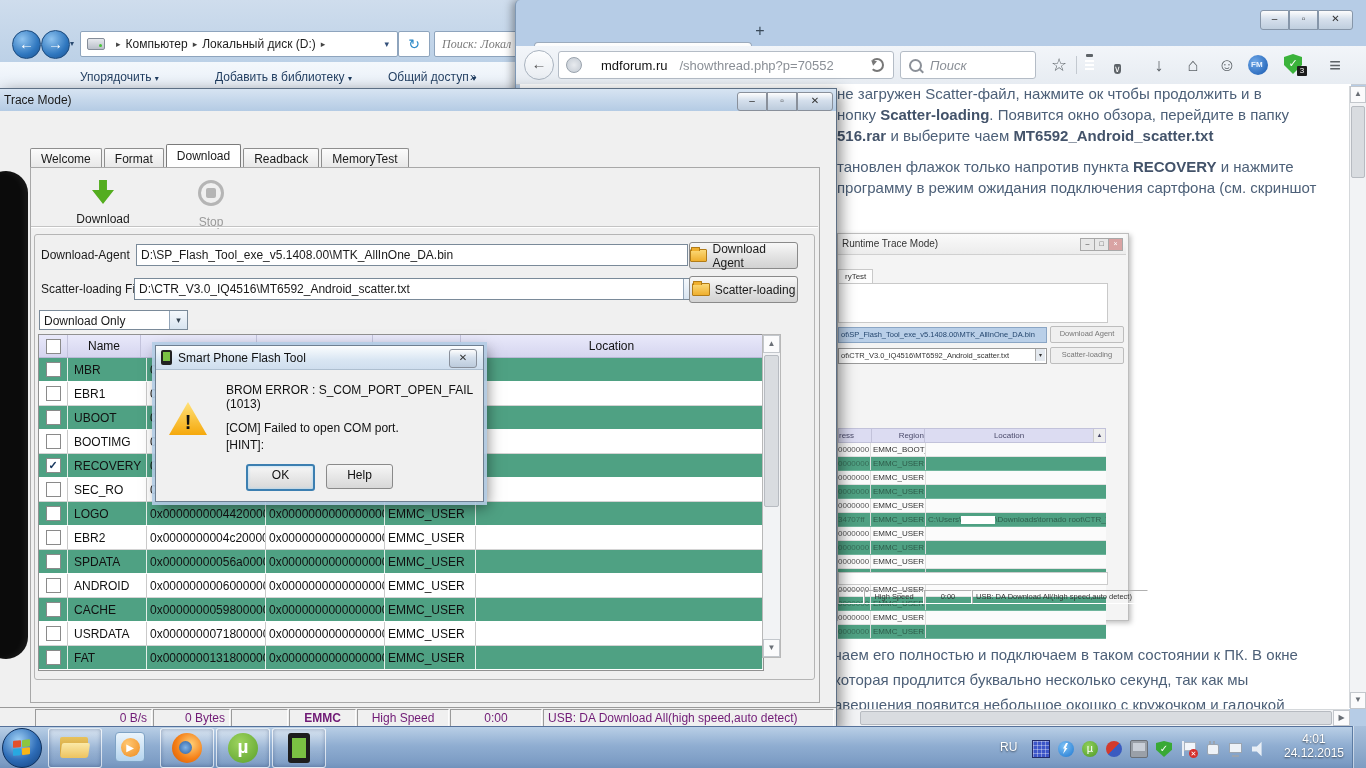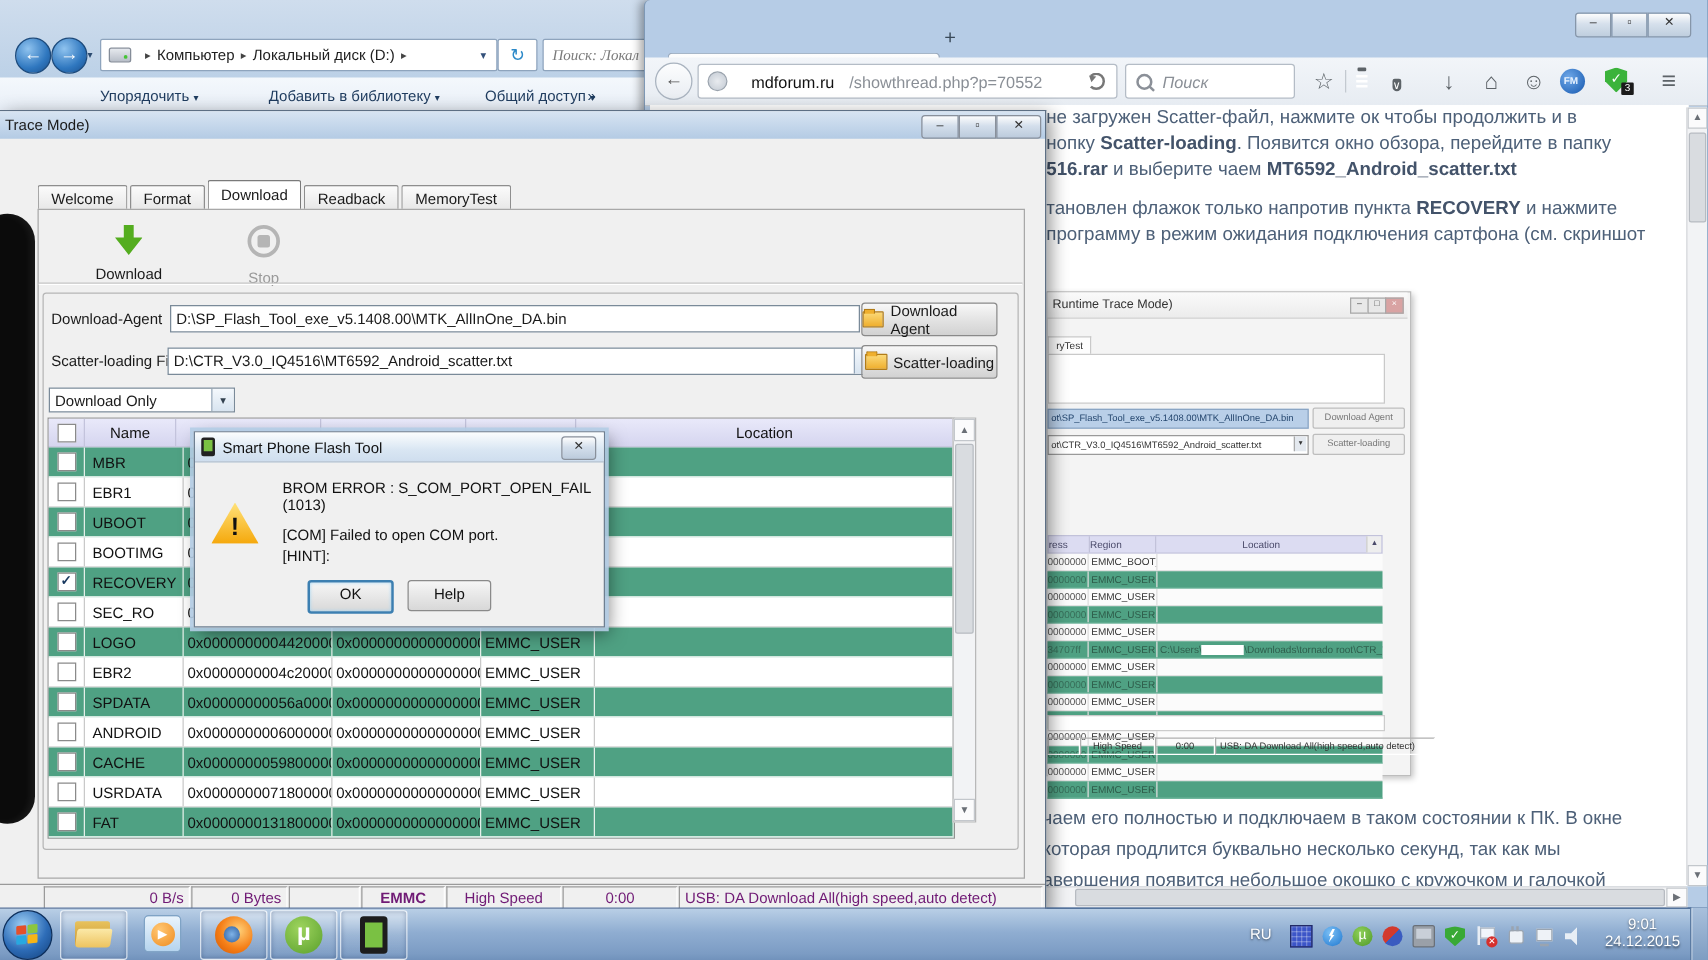--- a/index.html
+++ b/index.html
@@ -224,21 +224,21 @@
       </div>
       <div class="abs" style="left:0;top:35px;height:14px;padding:0 6px;background:#fdfdfd;border:1px solid #c9c9c9;border-bottom:none;font-size:8px;line-height:14px;">ryTest</div>
       <div class="abs" style="left:0;top:49px;width:268px;height:38px;background:#fff;border:1px solid #c9c9c9;"></div>
       <div class="abs" style="left:0;top:93px;width:205px;height:14px;background:#b9cfe8;border:1px solid #8aa5c4;font-size:7.5px;line-height:13px;overflow:hidden;white-space:nowrap;color:#24466e;padding-left:2px;">ot\SP_Flash_Tool_exe_v5.1408.00\MTK_AllInOne_DA.bin</div>
       <div class="abs" style="left:212px;top:92px;width:72px;height:15px;background:#efefef;border:1px solid #bdbdbd;border-radius:2px;font-size:7.5px;line-height:14px;text-align:center;color:#777;">Download Agent</div>
       <div class="abs" style="left:0;top:114px;width:205px;height:14px;background:#fff;border:1px solid #9a9a9a;font-size:7.5px;line-height:13px;overflow:hidden;white-space:nowrap;padding-left:2px;"><span>ot\CTR_V3.0_IQ4516\MT6592_Android_scatter.txt</span><span class="abs" style="right:1px;top:0;width:9px;height:12px;background:#e4e9ef;border-left:1px solid #aaa;font-size:6px;text-align:center;line-height:12px;">▾</span></div>
       <div class="abs" style="left:212px;top:113px;width:72px;height:15px;background:#efefef;border:1px solid #bdbdbd;border-radius:2px;font-size:7.5px;line-height:14px;text-align:center;color:#777;">Scatter-loading</div>
       <div class="abs" style="left:0;top:146px;width:268px;margin-top:48px;">
         <div class="mini-hdr">
           <span style="width:32px;overflow:hidden;">ress</span>
-          <span style="width:52px;text-align:left;border-left:1px solid #c2c2da;">Region</span>
+          <span style="width:52px;text-align:right;border-left:1px solid #c2c2da;">Region</span>
           <span style="flex:1;text-align:center;border-left:1px solid #c2c2da;">Location</span>
           <span style="width:11px;text-align:center;background:#eee;border-left:1px solid #ccc;font-size:6px;">▲</span>
         </div>
         <div>
 
             <div class="mini-row">
               <span class="mini-cell-addr">0000000</span>
               <span class="mini-cell-region">EMMC_BOOT_1</span>
               <span class="mini-cell-loc"><span></span><span></span></span>
             </div>
@@ -639,19 +639,19 @@
           <span style="position:absolute;left:5px;top:0;width:2px;height:4px;background:#9aa4b0;"></span>
           <span style="position:absolute;left:9px;top:0;width:2px;height:4px;background:#9aa4b0;"></span>
         </span>
       <span class="trayicon" style="position:relative;">
           <span style="position:absolute;left:1px;top:2px;width:11px;height:8px;background:#eef2f7;border:1px solid #9aa4b0;"></span>
           <span style="position:absolute;left:4px;bottom:0;width:7px;height:2px;background:#9aa4b0;"></span>
         </span>
       <span class="trayicon" style="background:#e8eef5;clip-path:polygon(0 35%,30% 35%,60% 5%,60% 95%,30% 65%,0 65%);"></span>
     </div>
     <div class="abs" style="left:1282px;top:5px;width:64px;text-align:center;">
-      <div class="tray-txt">9:01</div>
+      <div class="tray-txt">4:01</div>
       <div class="tray-txt">24.12.2015</div>
     </div>
   </div>
   <div class="abs showdesk"></div>
 
 </div>
 
 </body></html>

